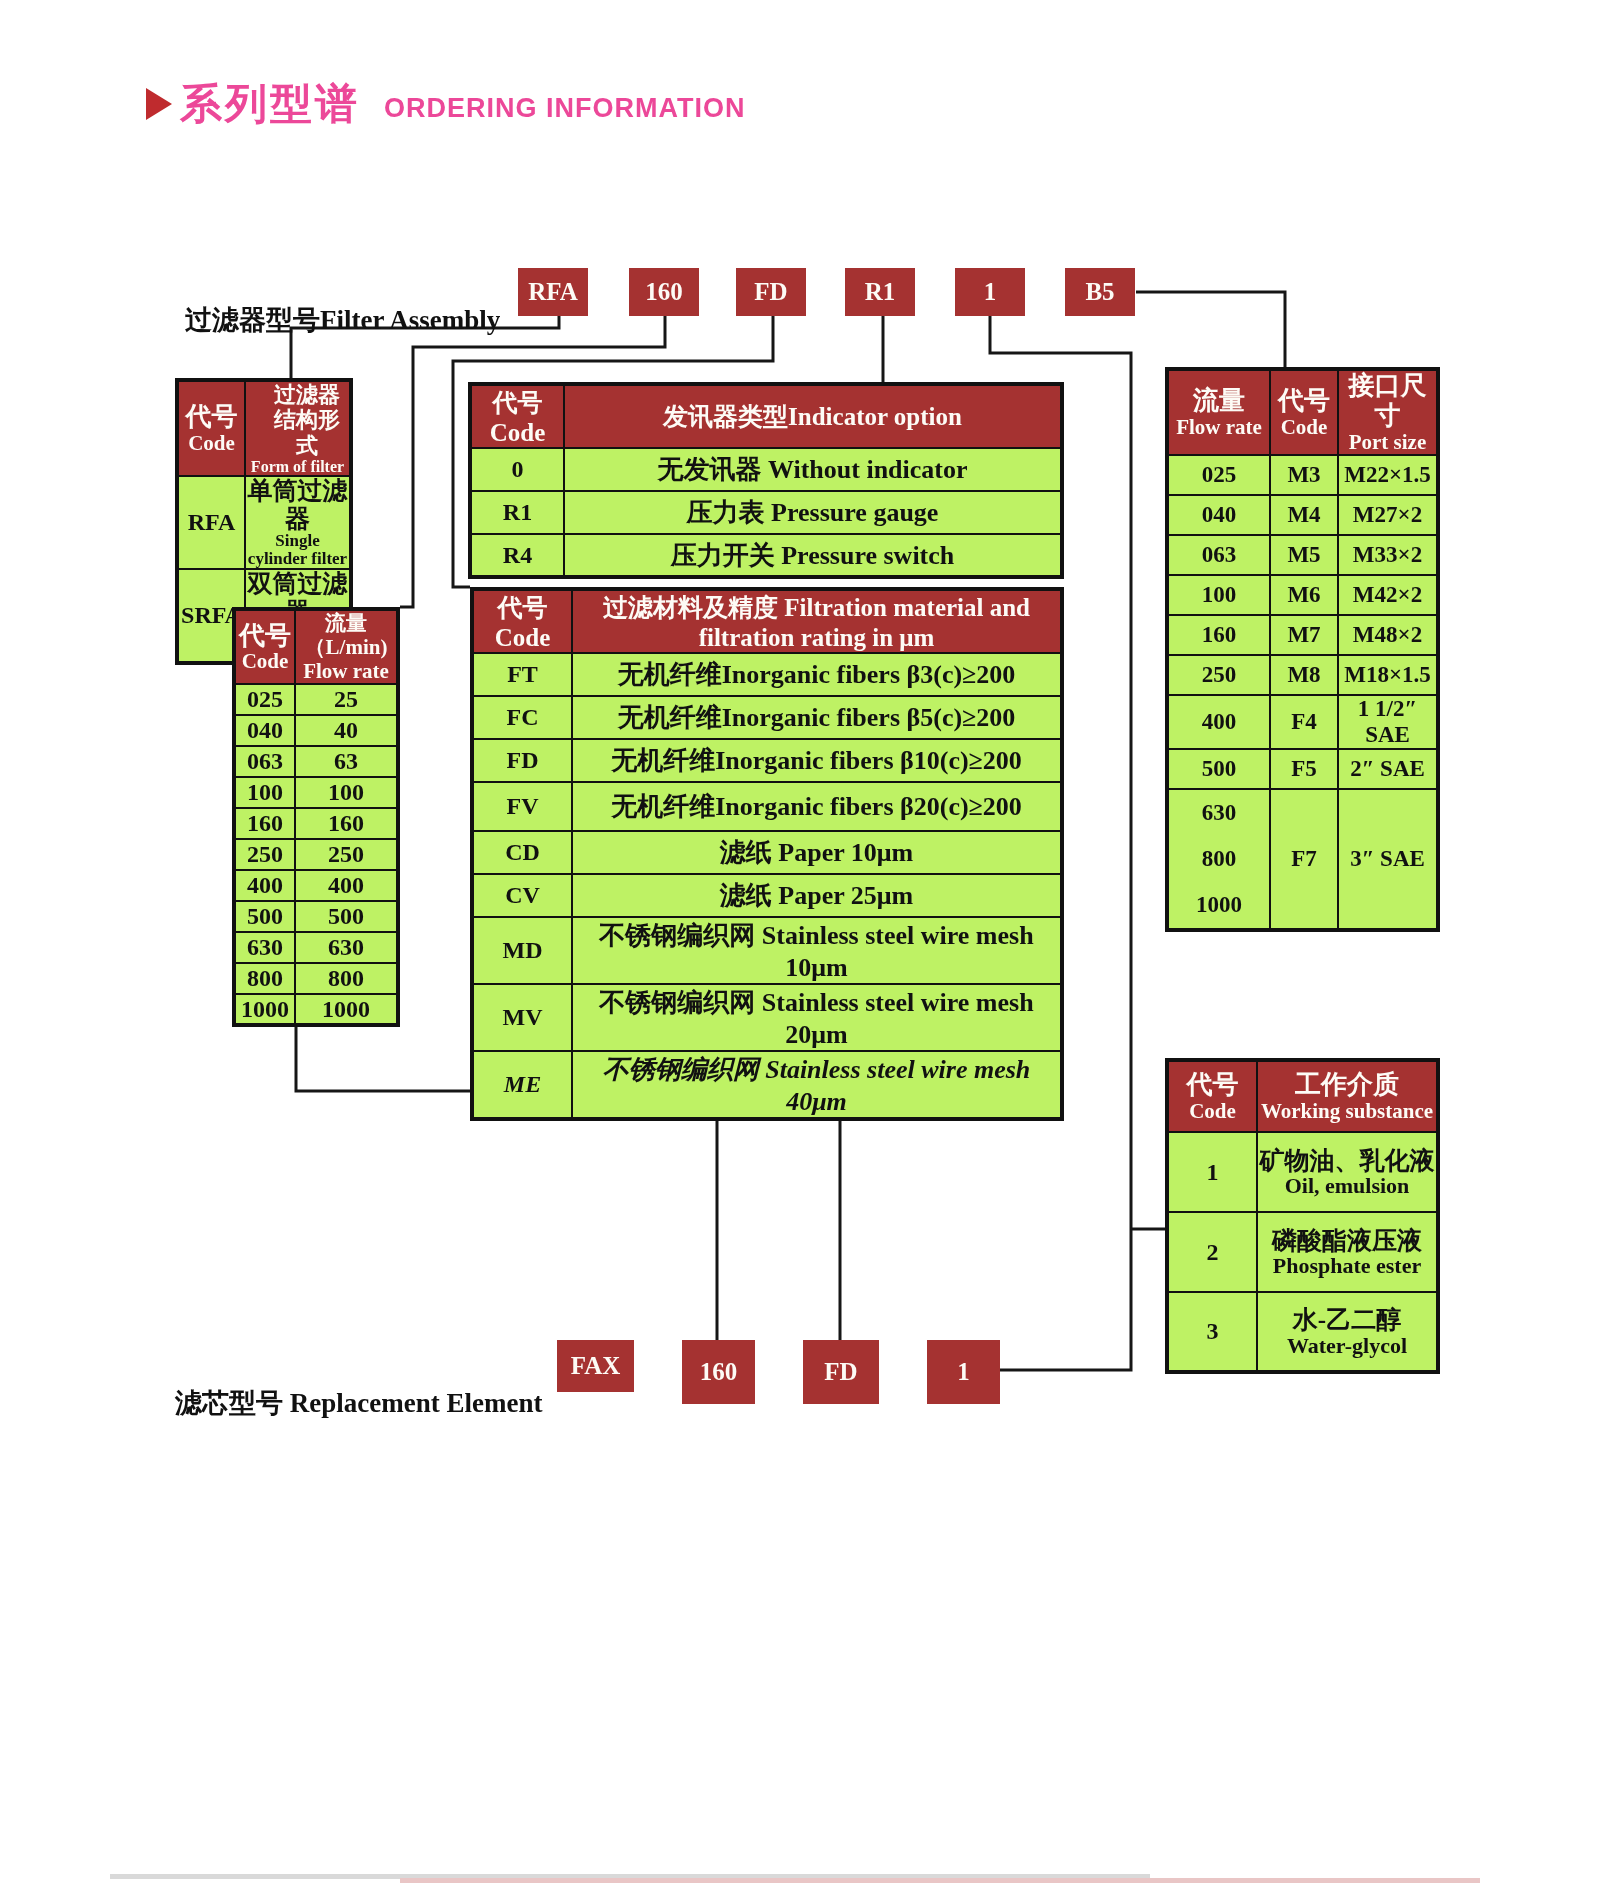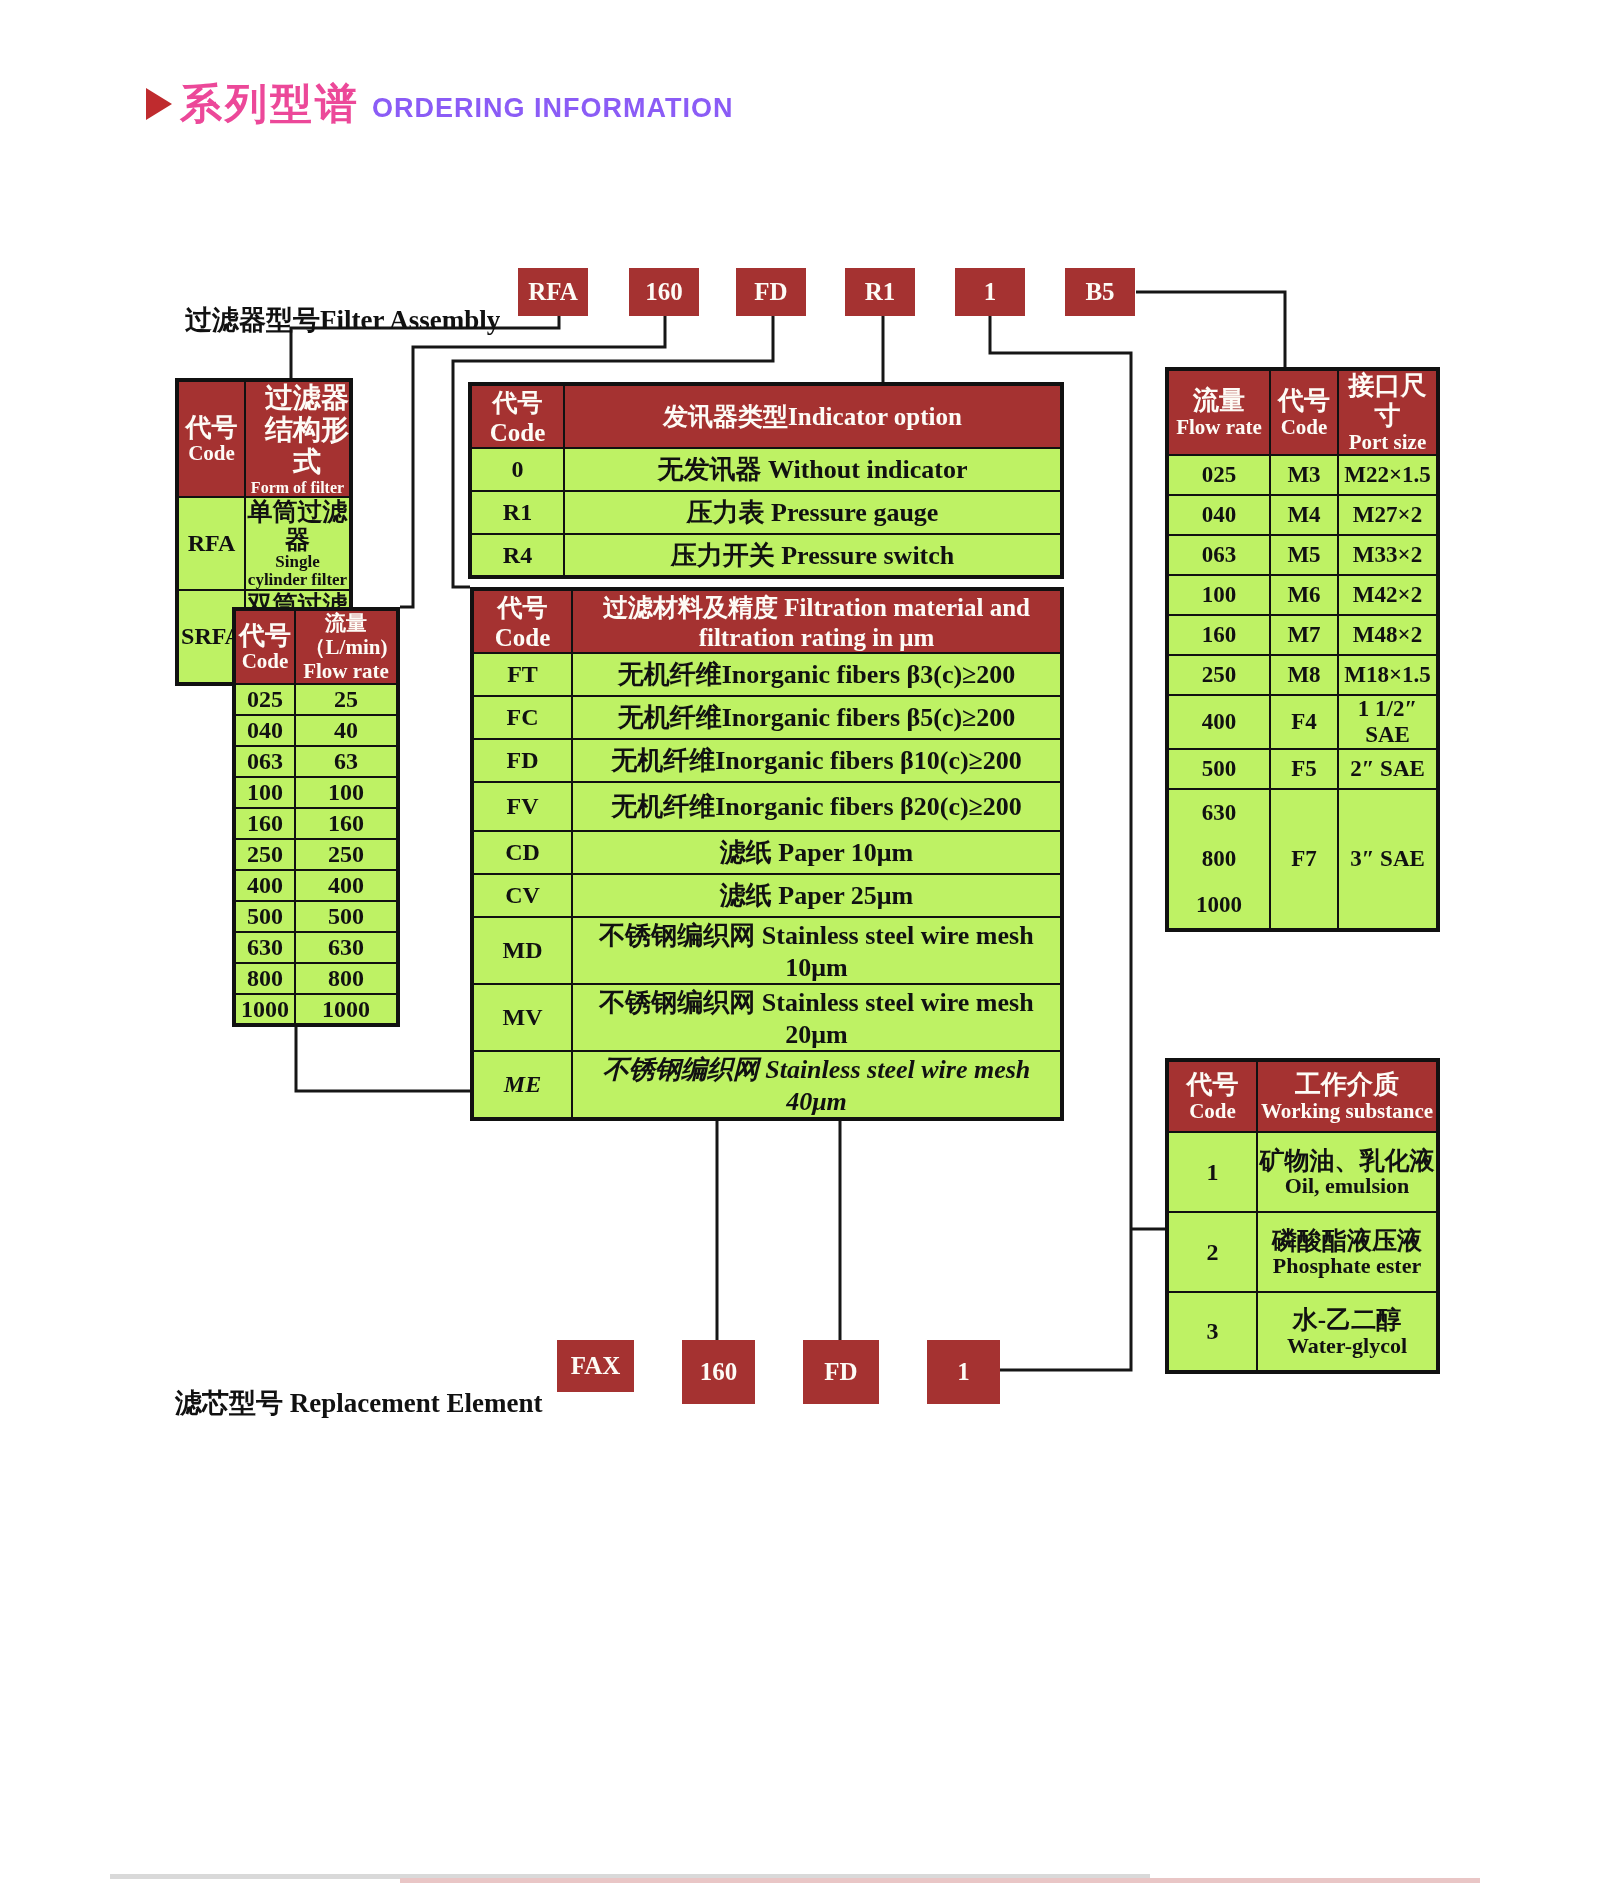--- a/index.html
+++ b/index.html
@@ -5,21 +5,21 @@
   html,body{margin:0;padding:0;background:#ffffff;}
   .canvas{position:relative;width:1618px;height:1883px;background:#ffffff;overflow:hidden;
           font-family:"Liberation Serif","DejaVu Serif",serif;color:#111;}
   svg.connectors{position:absolute;left:0;top:0;z-index:1;}
   svg.connectors path{fill:none;stroke:#161616;stroke-width:3;}
 
   
   .page-title{position:absolute;left:146px;top:78px;height:52px;display:flex;align-items:center;z-index:3;}
   .tri{width:0;height:0;border-left:26px solid #bf2b2e;border-top:16px solid transparent;border-bottom:16px solid transparent;margin-right:8px;}
   .title-zh{font-family:"DejaVu Sans","Liberation Sans",sans-serif;font-weight:bold;font-size:42px;color:#ec4899;letter-spacing:3px;}
-  .title-en{font-family:"Liberation Sans","DejaVu Sans",sans-serif;font-weight:bold;font-size:27px;color:#8b5cf6;letter-spacing:1px;margin-left:12px;padding-top:8px;}
+  .title-en{font-family:"Liberation Sans","DejaVu Sans",sans-serif;font-weight:bold;font-size:27px;color:#ec4899;letter-spacing:1px;margin-left:24px;padding-top:8px;}
 
   .plain-label{position:absolute;z-index:3;font-size:27px;font-weight:bold;color:#111;white-space:nowrap;margin-top:28px;}
 
   
   .code-box{position:absolute;z-index:3;background:#a53231;color:#fdfbf6;display:flex;align-items:center;justify-content:center;
             font-weight:bold;font-size:25px;}
 
   
   table.tbl{position:absolute;z-index:2;border-collapse:collapse;table-layout:fixed;background:#bef264;}
   table.tbl td{border:2px solid #111;padding:0;text-align:center;vertical-align:middle;font-weight:bold;overflow:hidden;}
@@ -74,21 +74,21 @@
         <col style="width:68px;">
         <col>
       </colgroup>
     <tbody>
         <tr style="height:72px;">
       <td class="hd">
         <div class="h-zh">代号</div>
         <div class="h-en">Code</div>
       </td>
       <td class="hd">
-        <div class="h-zh" style="font-size:28px;margin-left:19px;">过滤器结构形式</div>
+        <div class="h-zh" style="font-size:22px;margin-left:19px;">过滤器结构形式</div>
         <div class="h-en" style="font-size:16px;">Form of filter</div>
       </td>
     </tr>
     <tr style="height:56px;">
       <td class="code-cell">RFA</td>
       <td>
             <div class="c-zh">单筒过滤器</div>
             <div class="c-en" style="font-size:17px;">Single cylinder filter</div>
           </td>
     </tr>

